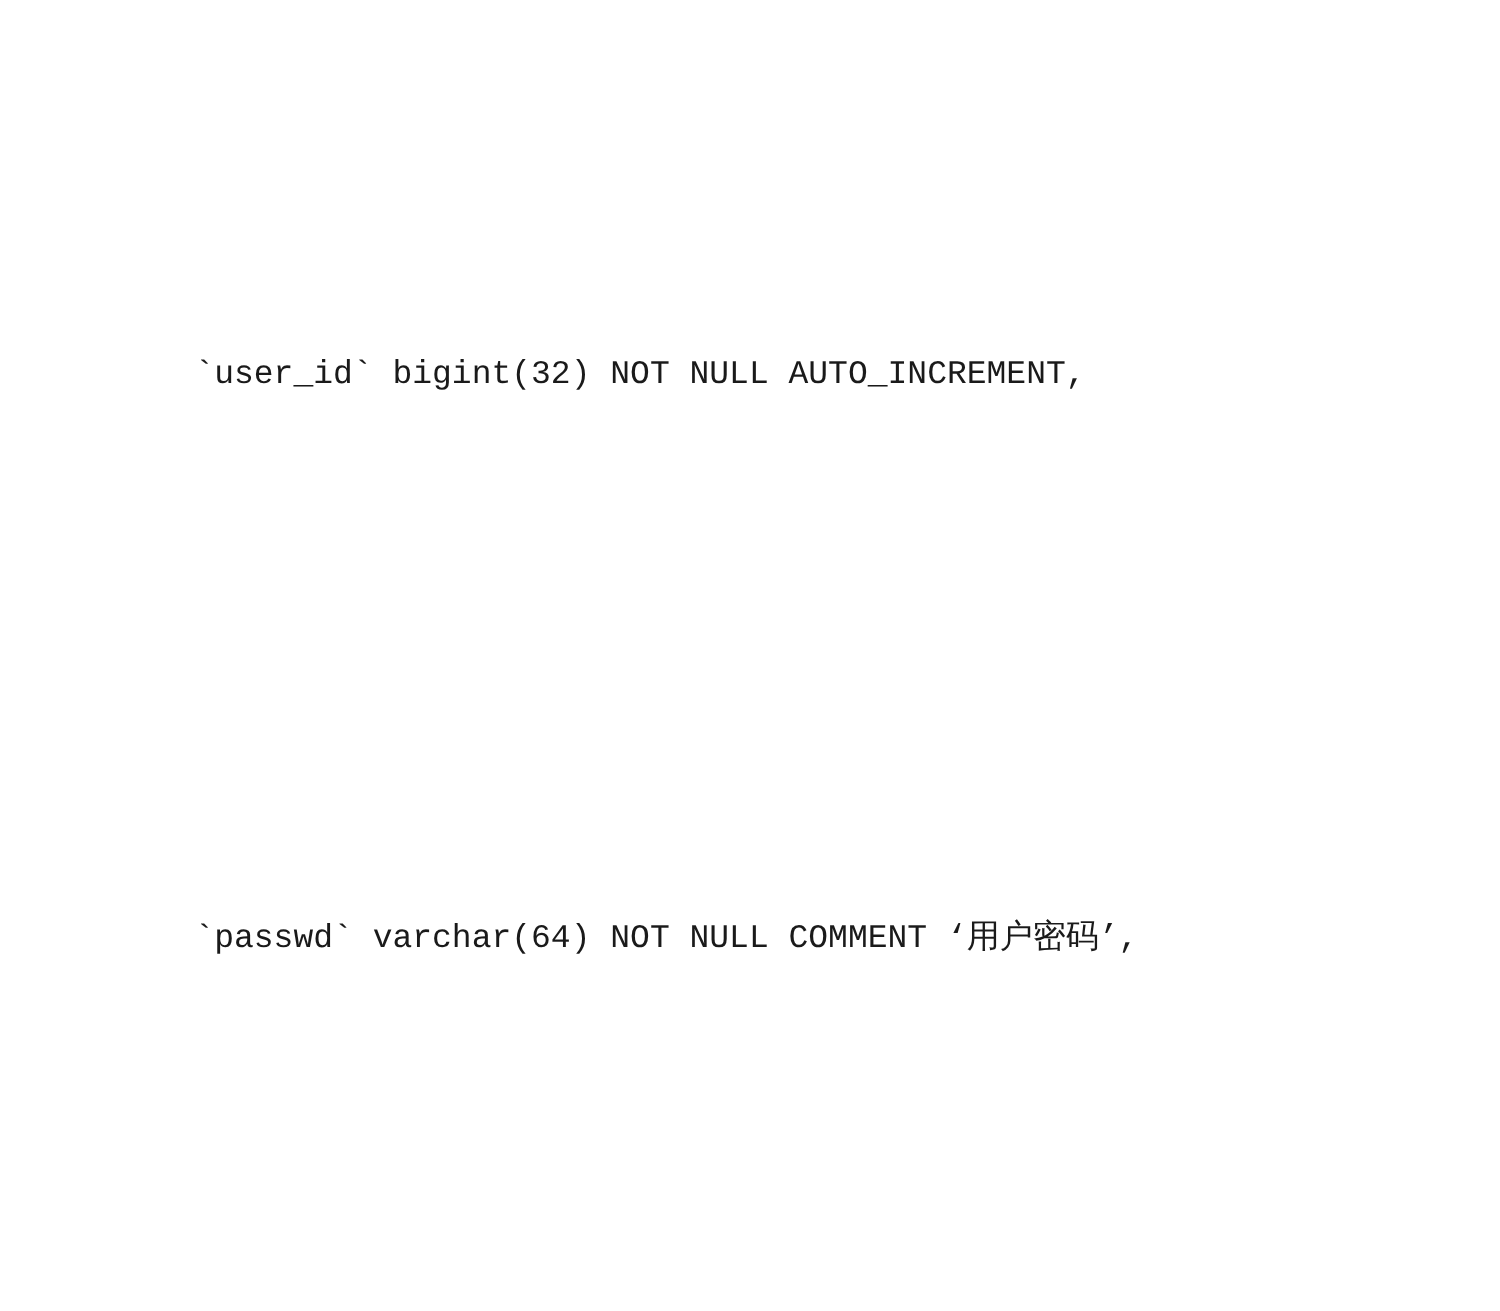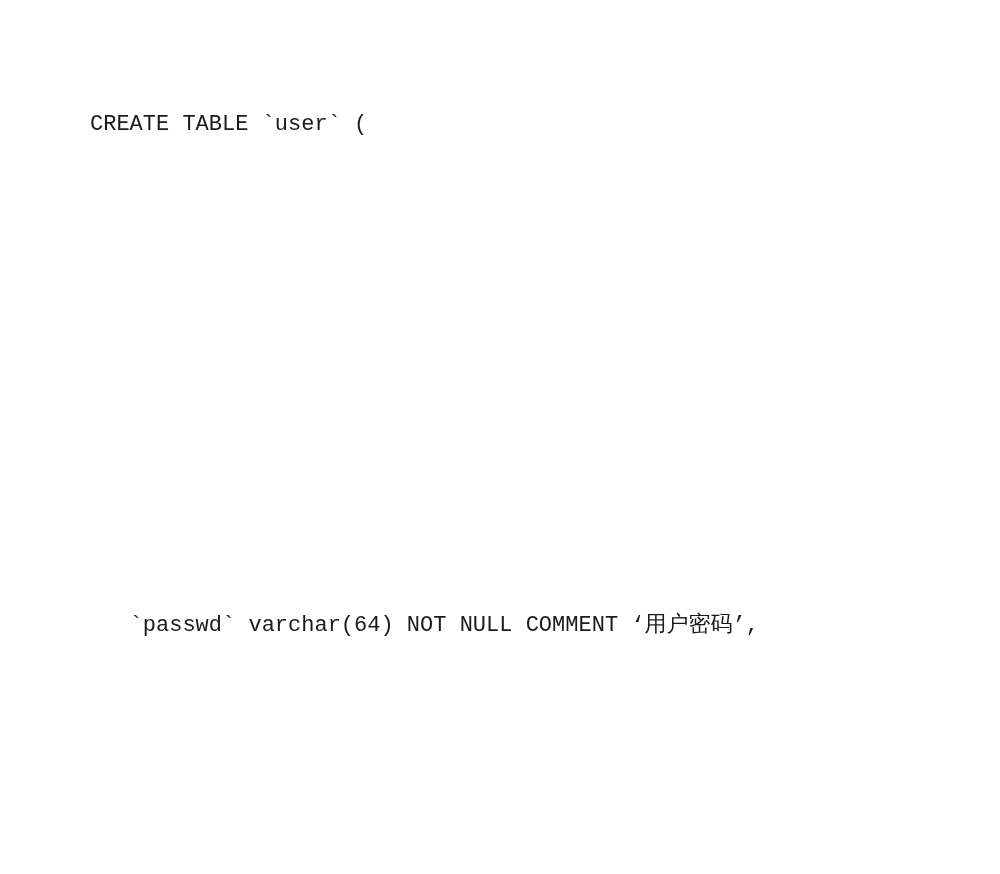--- a/index.html
+++ b/index.html
@@ -29,22 +29,22 @@
     }
 
     .indent1 {
       padding-left: 60px;
     }
   </style>
 </head>
 <body>
 
 <div class="code-block">
-  <span class="code-line indent1">CREATE TABLE `user` (</span>
   <span class="code-line indent1">&nbsp;</span>
+  <span class="code-line indent1">&nbsp;&nbsp;&nbsp;`user_id` bigint(32) NOT NULL AUTO_INCREMENT,</span>
   <span class="code-line indent1">&nbsp;</span>
   <span class="code-line indent1">&nbsp;</span>
   <span class="code-line indent1">&nbsp;&nbsp;&nbsp;`passwd` varchar(64) NOT NULL COMMENT ‘用户密码’,</span>
   
   
   
   
   
   
   

